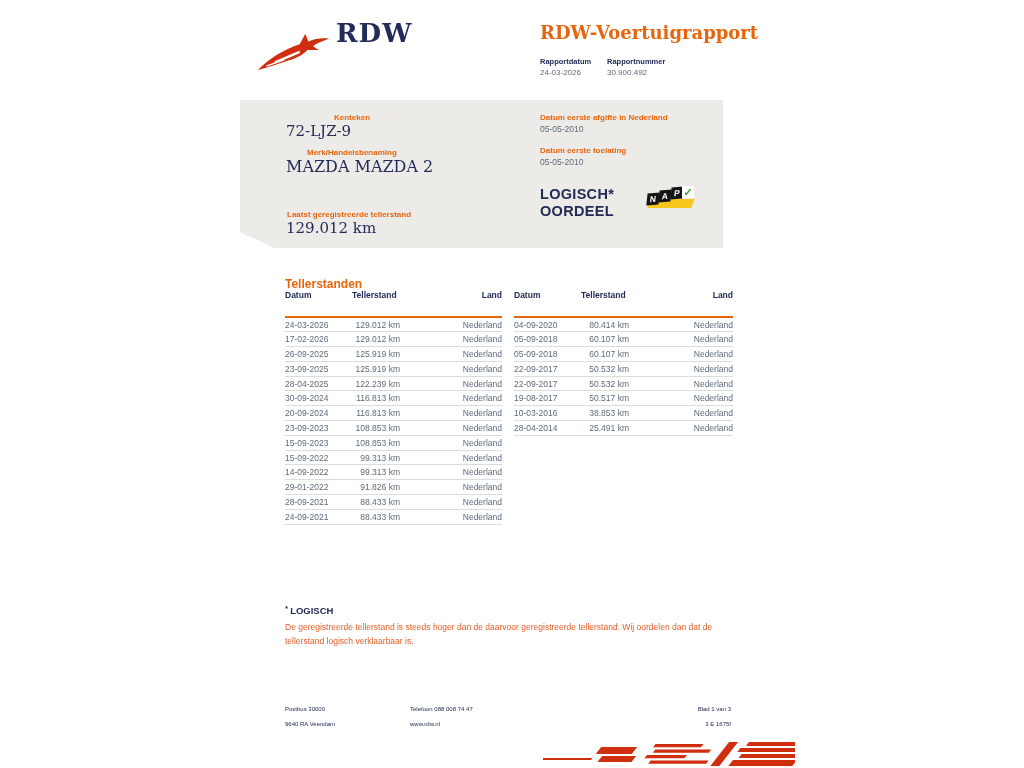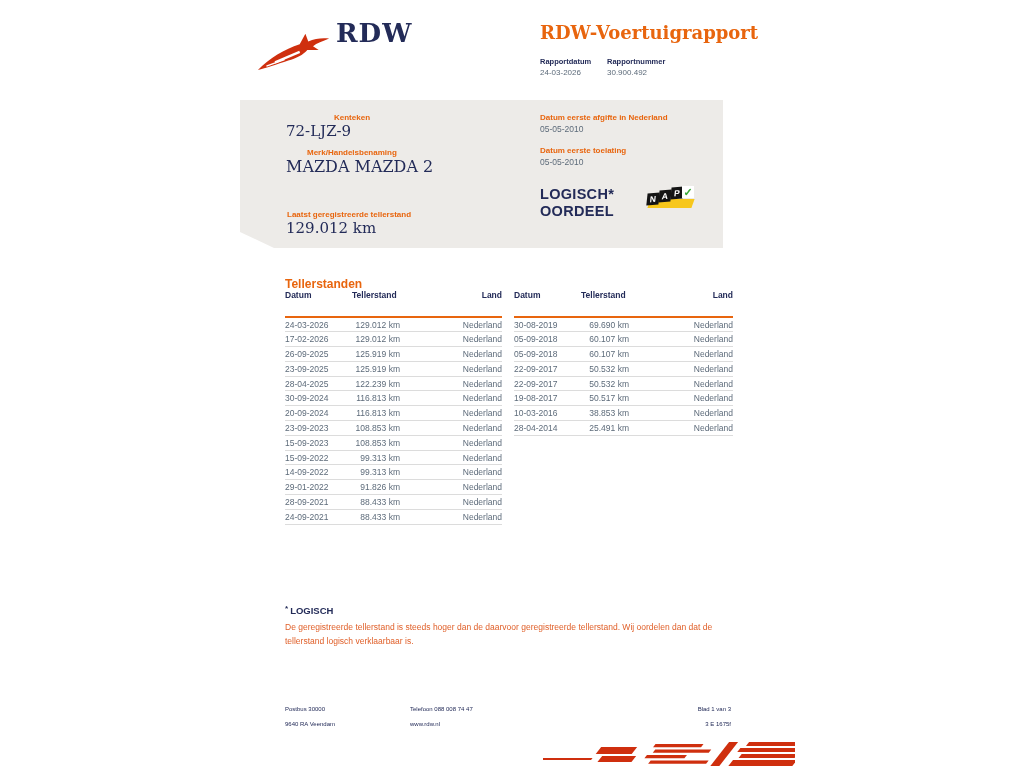--- a/index.html
+++ b/index.html
@@ -211,22 +211,22 @@
       </colgroup>
     <thead>
       <tr>
         <th>Datum</th>
         <th>Tellerstand</th>
         <th>Land</th>
       </tr>
     </thead>
     <tbody>
         <tr>
-          <td>30-08-2019</td>
-          <td>69.690 km</td>
+          <td>04-09-2020</td>
+          <td>80.414 km</td>
           <td>Nederland</td>
         </tr>
         <tr>
           <td>05-09-2018</td>
           <td>60.107 km</td>
           <td>Nederland</td>
         </tr>
         <tr>
           <td>05-09-2018</td>
           <td>60.107 km</td>

